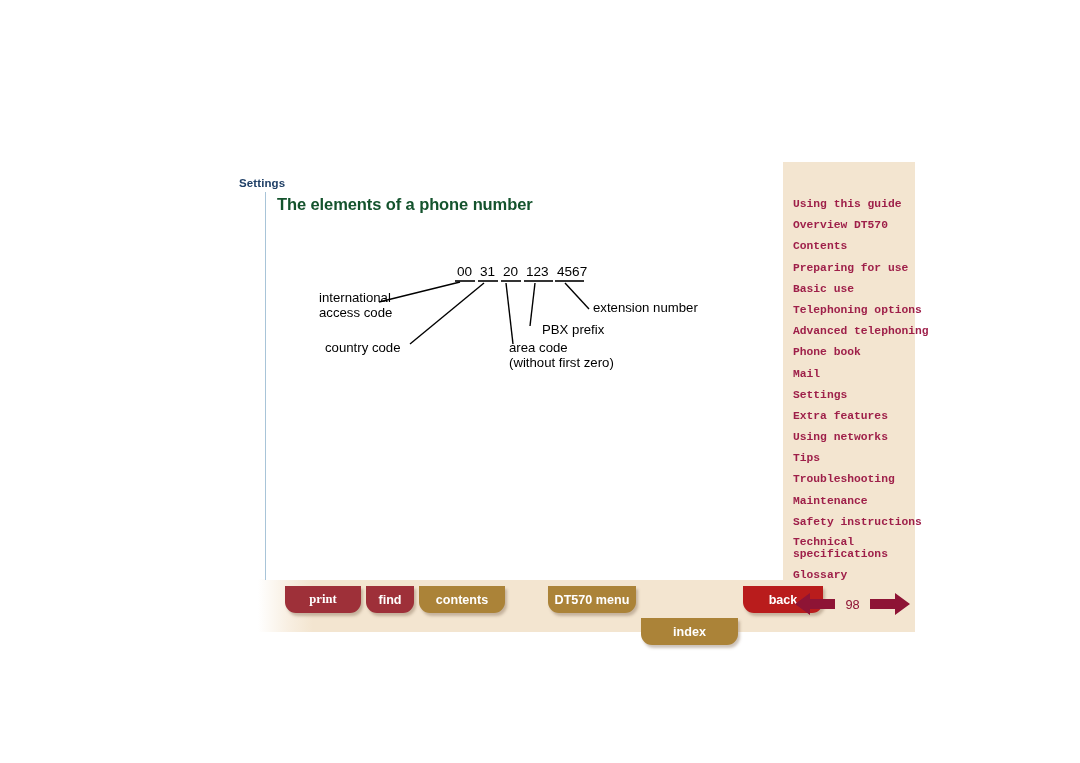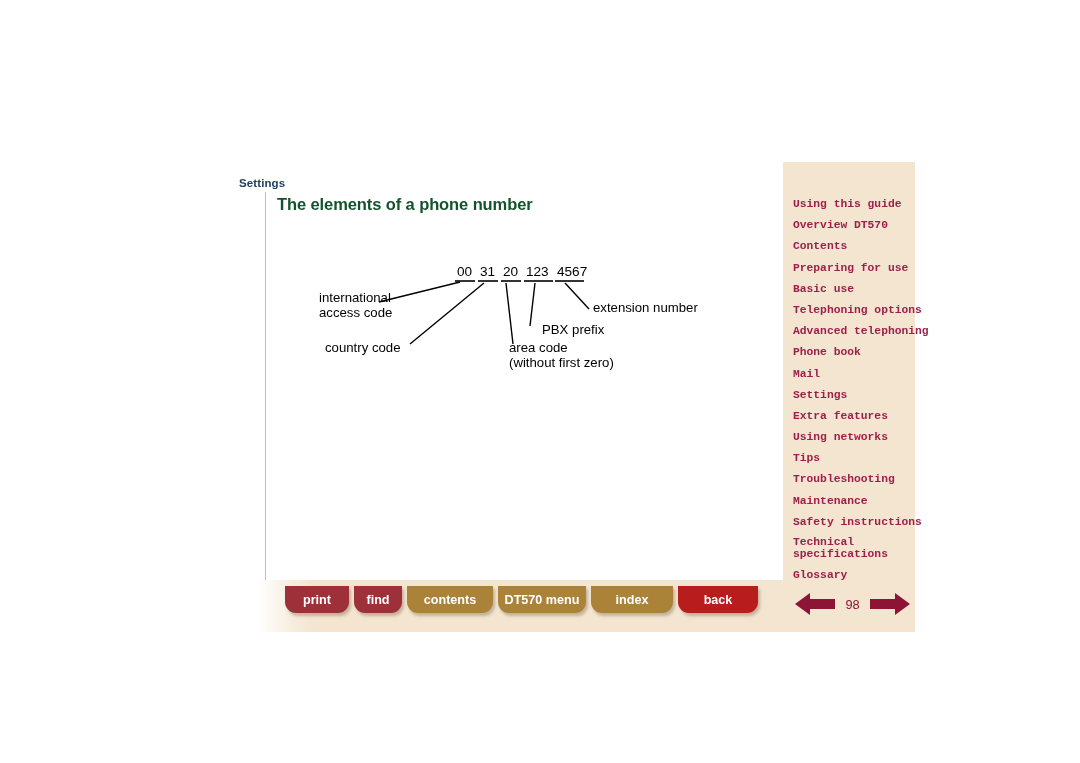--- a/index.html
+++ b/index.html
@@ -162,25 +162,25 @@
     justify-content: center;
     cursor: pointer;
     margin-right: 5px;
     box-shadow: 2px 3px 3px rgba(120, 95, 70, 0.38);
     user-select: none;
   }
   .fbtn.red  { background: #9e3039; }
   .fbtn.gold { background: #ab8338; }
   .fbtn.back { background: #b91c1c; }
 
-  .fbtn-print    { width: 64px; }
+  .fbtn-print    { width: 76px; font-family: Liberation Serif, serif; }
   .fbtn-find     { width: 48px; }
   .fbtn-contents { width: 86px; }
-  .fbtn-dt570    { width: 88px; }
-  .fbtn-index    { width: 82px; }
+  .fbtn-dt570    { width: 88px; margin-left: 38px; }
+  .fbtn-index    { width: 97px; margin-top: 32px; }
   .fbtn-back     { width: 80px; margin-right: 0; }
 
   
   .page-nav {
     position: absolute;
     left: 795px;
     top: 572px;
     width: 115px;
     height: 32px;
     display: flex;

